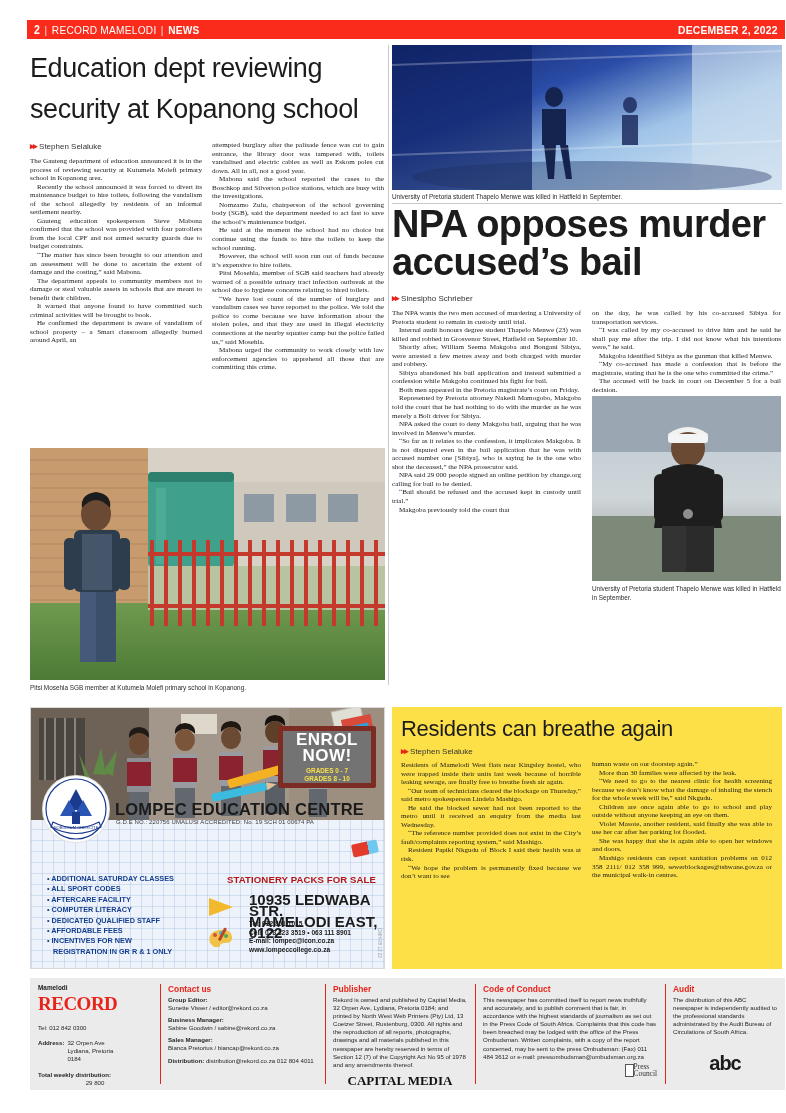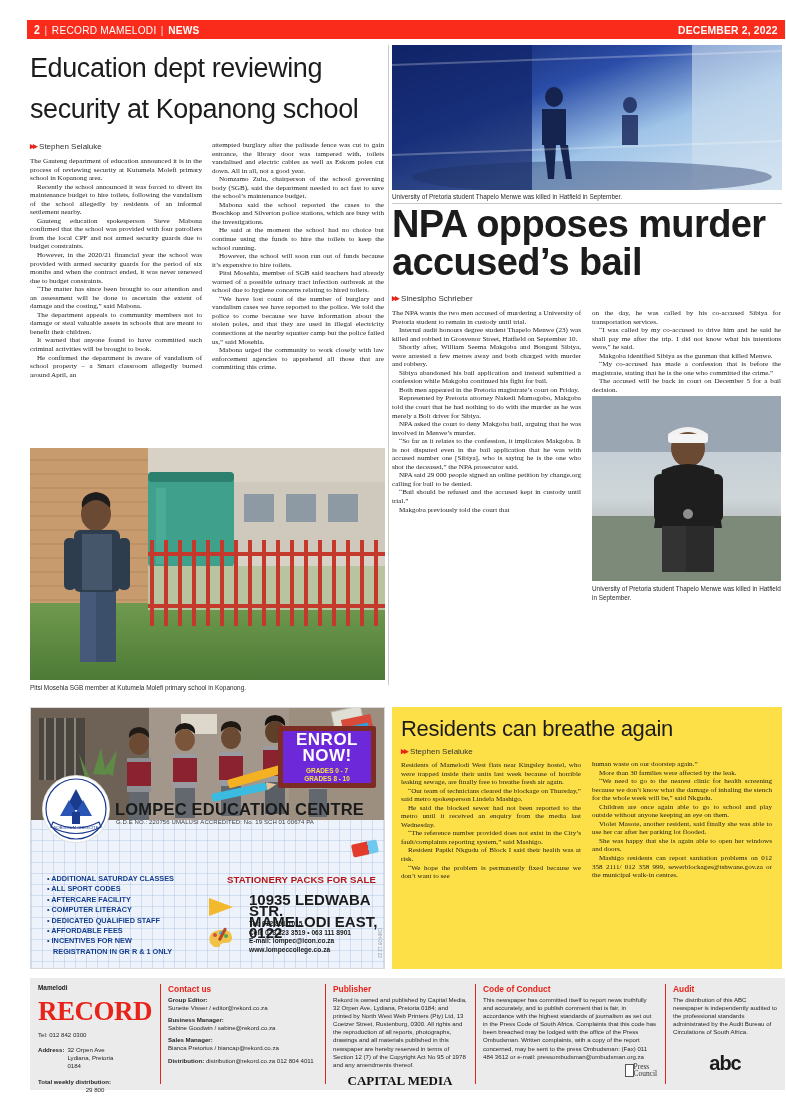--- a/index.html
+++ b/index.html
@@ -114,21 +114,21 @@
       linear-gradient(to right, rgba(120,160,210,.25) 1px, transparent 1px),
       linear-gradient(to bottom, rgba(120,160,210,.25) 1px, transparent 1px);
     background-size: 11px 11px;
   }
   .ad-photo {
     position: absolute; left: 0; top: 0; width: 355px; height: 112px;
     overflow: hidden;
   }
   .ad-chalk {
     position: absolute; right: 8px; top: 18px; width: 98px; height: 62px;
-    background: #6d28d9; border: 5px solid #7c2c22; border-radius: 2px;
+    background: #737373; border: 5px solid #7c2c22; border-radius: 2px;
     display: flex; flex-direction: column; align-items: center; justify-content: center;
     color: #ffffff; text-align: center;
   }
   .ad-chalk .e1 {
     font-family: "Liberation Sans Narrow","Liberation Sans",sans-serif;
     font-weight: bold; font-size: 17px; line-height: 16px; letter-spacing: .5px;
   }
   .ad-chalk .e2 {
     font-family: "Liberation Sans", sans-serif;
     font-weight: bold; font-size: 6.4px; line-height: 8px; color: #f5e04a; margin-top: 3px;
@@ -221,21 +221,21 @@
     font-size: 6.1px; line-height: 8.1px; color: #262626;
   }
   .f-text b { font-weight: bold; }
   .f-sub { font-weight: bold; margin-top: 4px; }
   .masthead-small {
     font-family: "Liberation Sans", sans-serif; font-weight: bold;
     font-size: 6.4px; color: #1b1b1b;
   }
   .masthead-big {
     font-family: "Liberation Serif", serif; font-weight: bold;
-    font-size: 27px; line-height: 26px; color: #e8231a; letter-spacing: -.5px; margin-top: 7px;
+    font-size: 19px; line-height: 26px; color: #e8231a; letter-spacing: -.5px;
   }
   .capital-media {
     font-family: "Liberation Serif", serif; font-weight: bold;
     font-size: 13px; color: #111; text-align: center; margin-top: 4px;
   }
   .press-council {
     display: flex; align-items: center; justify-content: flex-end; gap: 0; margin-top: 2px;
   }
   .pc-mark { width: 9px; height: 13px; background: #fff; border: 1px solid #555; }
   .pc-text { font-family: "Liberation Serif", serif; font-size: 7.4px; line-height: 7.6px; color: #333; }
@@ -268,32 +268,31 @@
     <div class="cols">
       <div class="col">
         <div class="byline">
           <span class="arrows">▸▸</span>
           <span>Stephen Selaluke</span>
         </div>
         <div class="body-text">
           <p class="first">The Gauteng department of education announced it is in the process of reviewing security at Kutumela Molefi primary school in Kopanong area.</p>
           <p>Recently the school announced it was forced to divert its maintenance budget to hire toilets, following the vandalism of the school allegedly by residents of an informal settlement nearby.</p>
           <p>Gauteng education spokesperson Steve Mabona confirmed that the school was provided with four patrollers from the local CPF and not armed security guards due to budget constraints.</p>
-          <p>However, in the 2020/21 financial year the school was provided with armed security guards for the period of six months and when the contract ended, it was never renewed due to budget constraints.</p>
           <p>“The matter has since been brought to our attention and an assessment will be done to ascertain the extent of damage and the costing,” said Mabona.</p>
           <p>The department appeals to community members not to damage or steal valuable assets in schools that are meant to benefit their children.</p>
           <p>It warned that anyone found to have committed such criminal activities will be brought to book.</p>
           <p>He confirmed the department is aware of vandalism of school property – a Smart classroom allegedly burned around April, an</p>
         </div>
       </div>
       <div class="col">
         <div class="body-text">
           <p class="first">attempted burglary after the palisade fence was cut to gain entrance, the library door was tampered with, toilets vandalised and electric cables as well as Eskom poles cut down. All in all, not a good year.</p>
+          <p>Mabona said the school reported the cases to the Boschkop and Silverton police stations, which are busy with the investigations.</p>
           <p>Nomzamo Zulu, chairperson of the school governing body (SGB), said the department needed to act fast to save the school’s maintenance budget.</p>
-          <p>Mabona said the school reported the cases to the Boschkop and Silverton police stations, which are busy with the investigations.</p>
           <p>He said at the moment the school had no choice but continue using the funds to hire the toilets to keep the school running.</p>
           <p>However, the school will soon run out of funds because it’s expensive to hire toilets.</p>
           <p>Pitsi Mosehla, member of SGB said teachers had already warned of a possible urinary tract infection outbreak at the school due to hygiene concerns relating to hired toilets.</p>
           <p>“We have lost count of the number of burglary and vandalism cases we have reported to the police. We told the police to come because we have information about the stolen poles, and that they are used in illegal electricity connections at the nearby squatter camp but the police failed us,” said Mosehla.</p>
           <p>Mabona urged the community to work closely with law enforcement agencies to apprehend all those that are committing this crime.</p>
         </div>
       </div>
     </div>
   </div>
 

